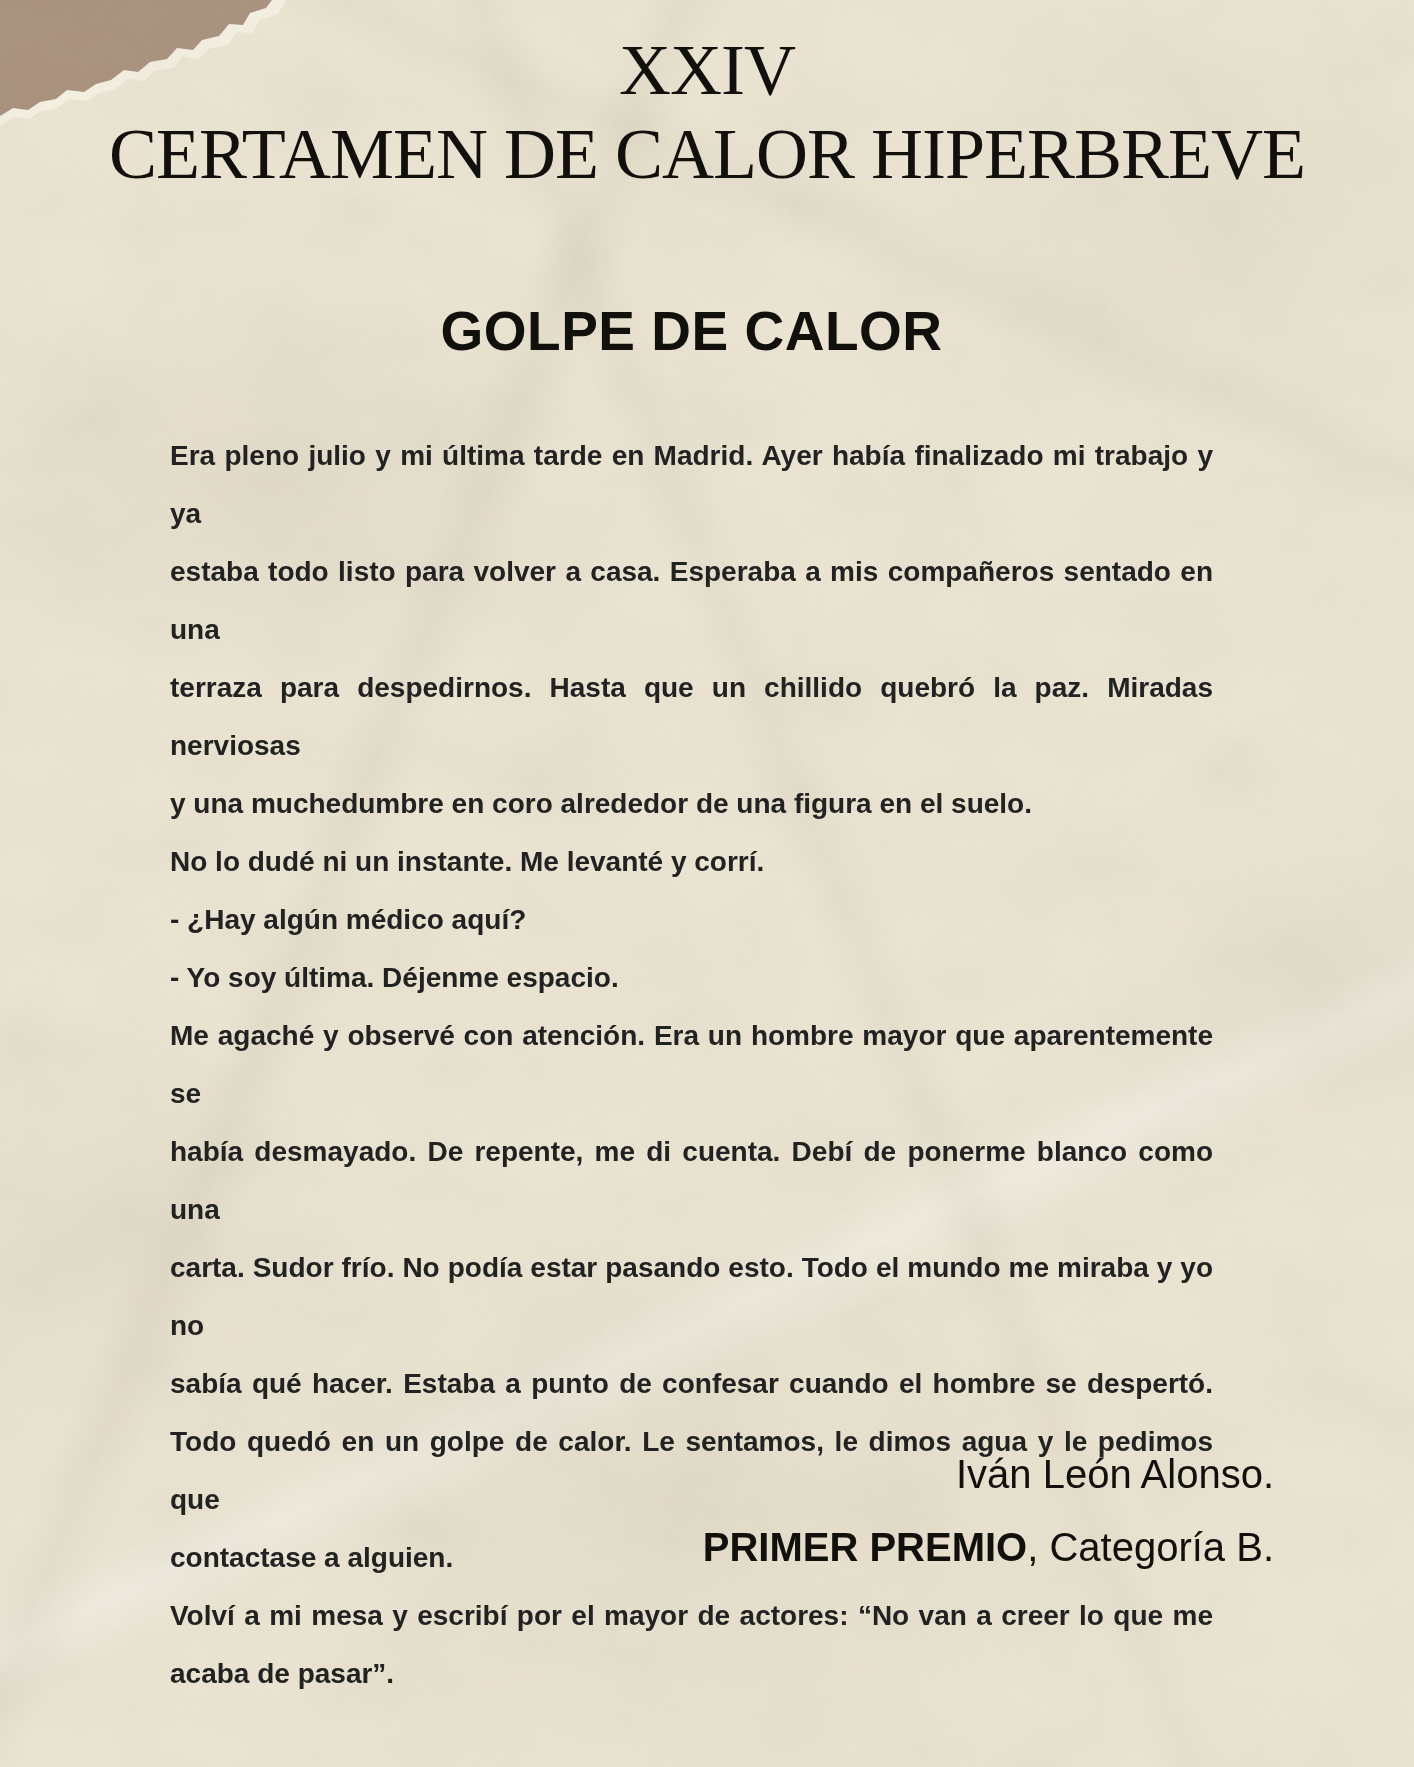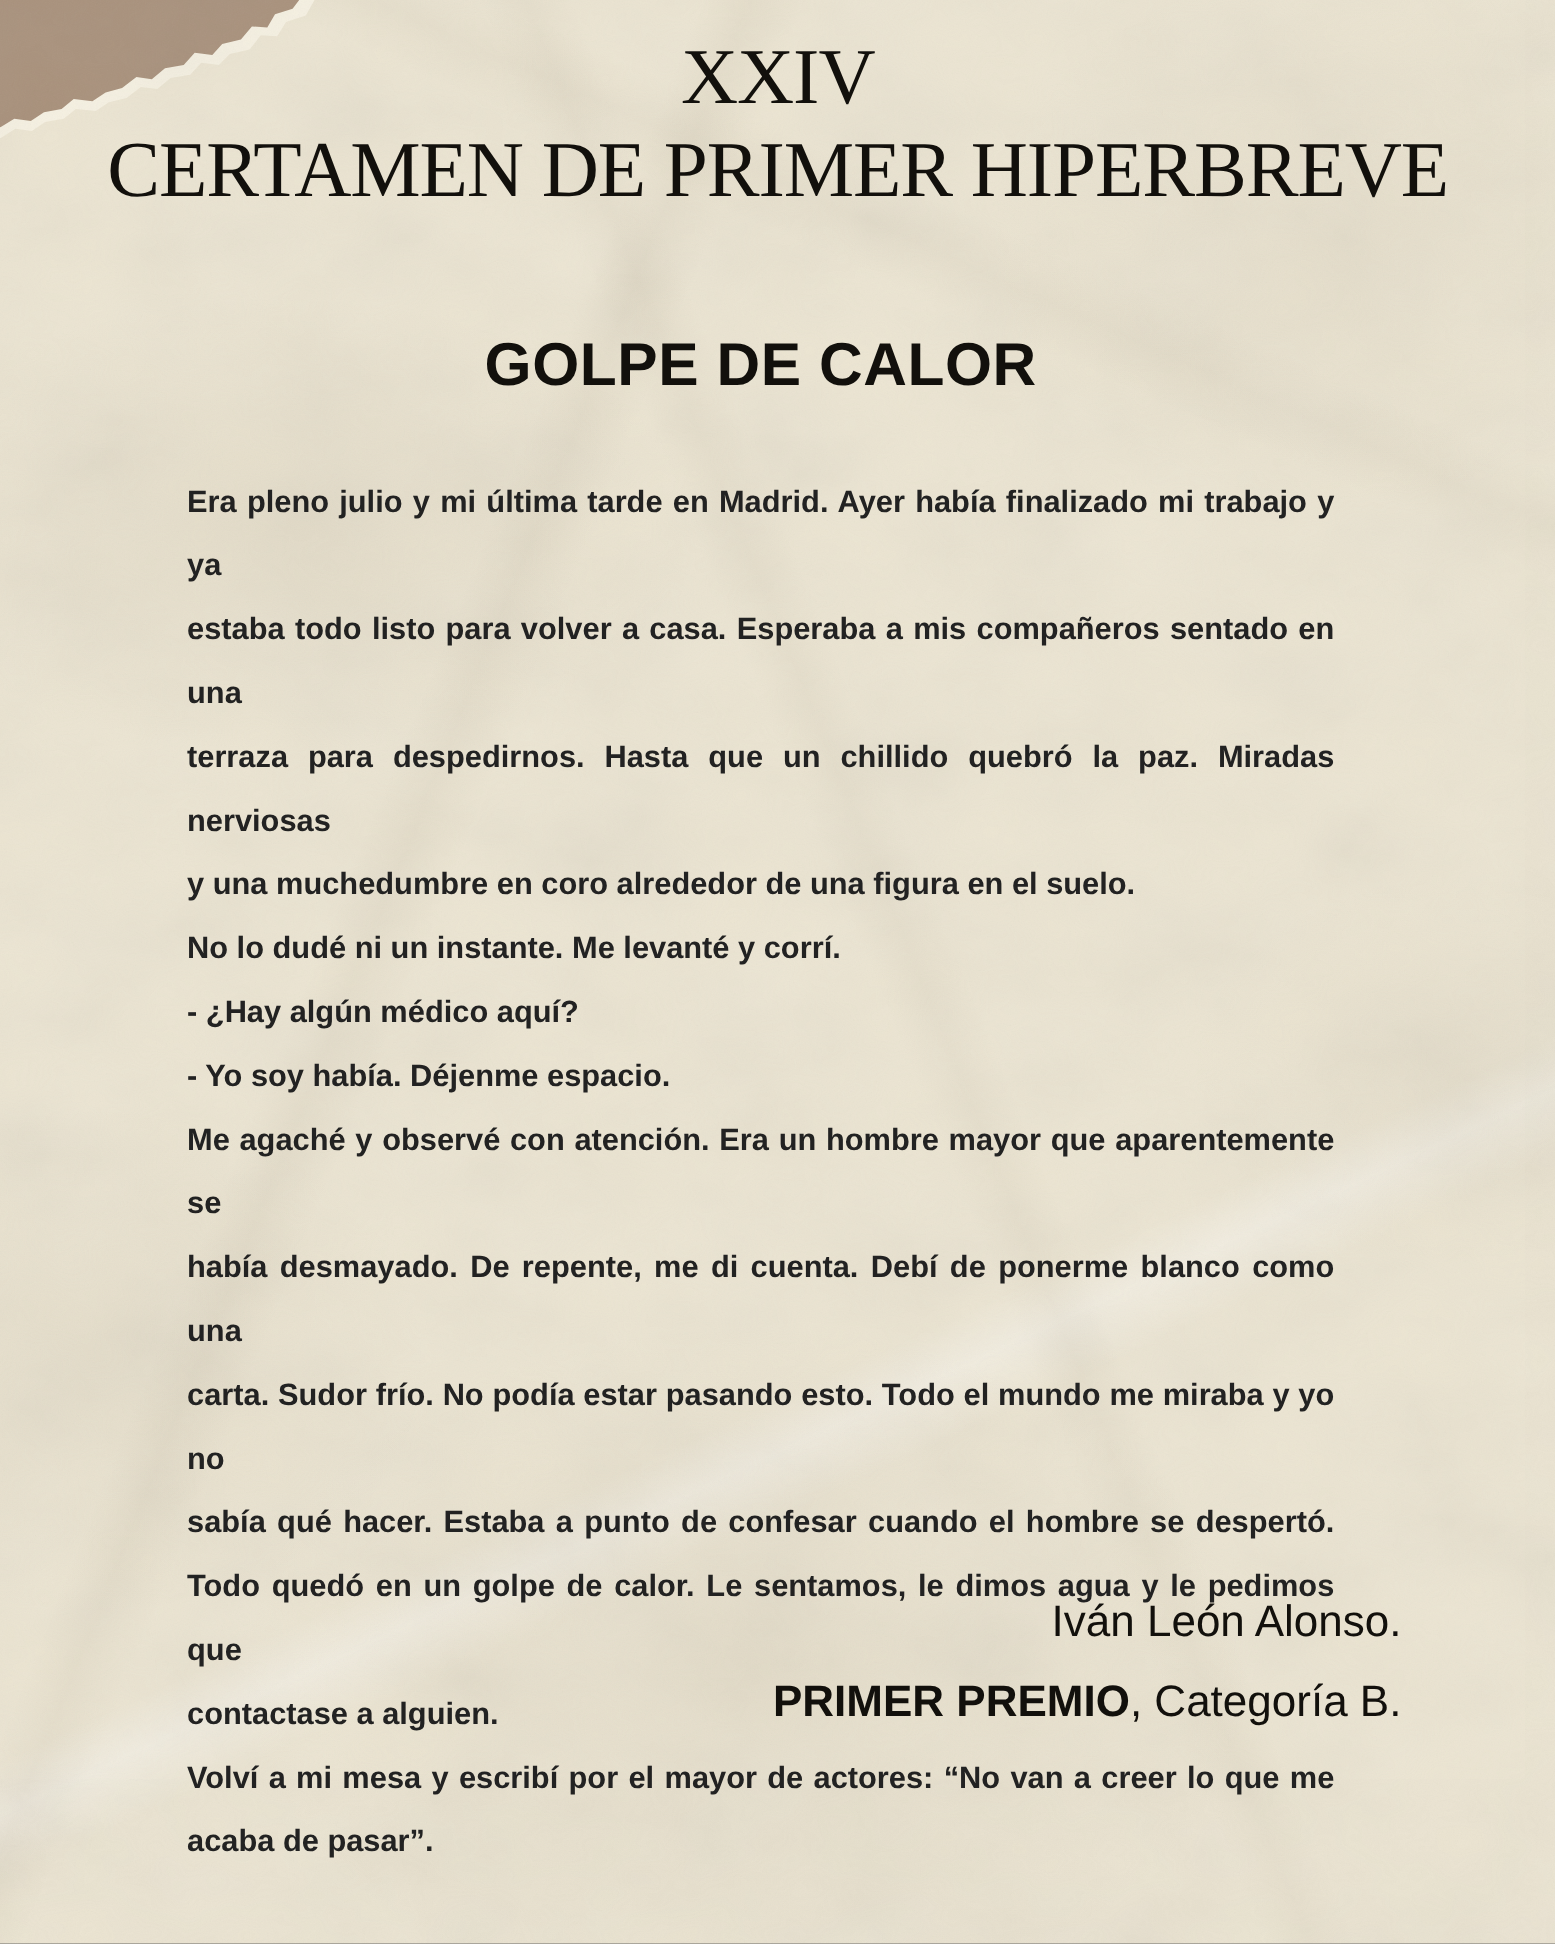--- a/index.html
+++ b/index.html
@@ -133,33 +133,33 @@
       <feColorMatrix type="saturate" values="0"></feColorMatrix>
     </filter>
     <rect width="100%" height="100%" filter="url(#crumple)" opacity="0.10"></rect>
     <rect width="100%" height="100%" filter="url(#grain)" opacity="0.05"></rect>
   </svg>
 
   <div class="content">
 
     <header class="doc-header">
       <div class="title-line">XXIV</div>
-      <div class="title-line">CERTAMEN DE PRIMER HIPERBREVE</div>
+      <div class="title-line">CERTAMEN DE CALOR HIPERBREVE</div>
     </header>
 
     <h2 class="story-title">GOLPE DE CALOR</h2>
 
     <div class="story-body">
         <div class="body-line justified">Era pleno julio y mi última tarde en Madrid. Ayer había finalizado mi trabajo y ya</div>
         <div class="body-line justified">estaba todo listo para volver a casa. Esperaba a mis compañeros sentado en una</div>
         <div class="body-line justified">terraza para despedirnos. Hasta que un chillido quebró la paz. Miradas nerviosas</div>
         <div class="body-line">y una muchedumbre en coro alrededor de una figura en el suelo.</div>
         <div class="body-line">No lo dudé ni un instante. Me levanté y corrí.</div>
         <div class="body-line">- ¿Hay algún médico aquí?</div>
-        <div class="body-line">- Yo soy había. Déjenme espacio.</div>
+        <div class="body-line">- Yo soy última. Déjenme espacio.</div>
         <div class="body-line justified">Me agaché y observé con atención. Era un hombre mayor que aparentemente se</div>
         <div class="body-line justified">había desmayado. De repente, me di cuenta. Debí de ponerme blanco como una</div>
         <div class="body-line justified">carta. Sudor frío. No podía estar pasando esto. Todo el mundo me miraba y yo no</div>
         <div class="body-line justified">sabía qué hacer. Estaba a punto de confesar cuando el hombre se despertó.</div>
         <div class="body-line justified">Todo quedó en un golpe de calor. Le sentamos, le dimos agua y le pedimos que</div>
         <div class="body-line">contactase a alguien.</div>
         <div class="body-line justified">Volví a mi mesa y escribí por el mayor de actores: “No van a creer lo que me</div>
         <div class="body-line">acaba de pasar”.</div>
       </div>
 

